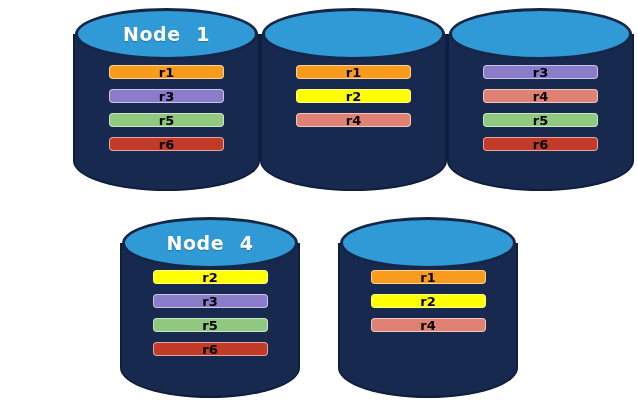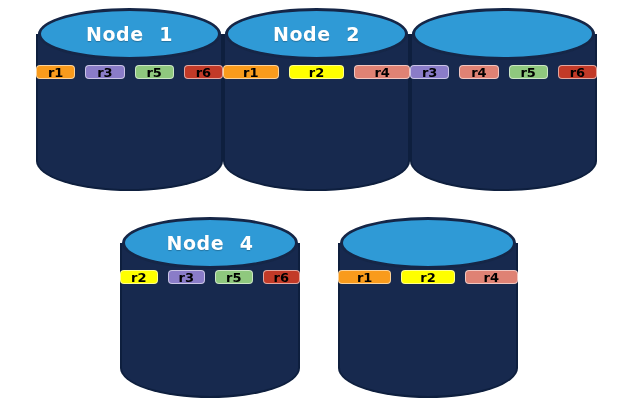--- a/index.html
+++ b/index.html
@@ -12,22 +12,22 @@
     width: 638px;
     height: 402px;
     background: var(--bg, #ffffff);
     font-family: "DejaVu Sans", "Liberation Sans", sans-serif;
     overflow: hidden;
   }
   .row {
     display: flex;
   }
   .row-top {
-    padding: 6px 15px 0 10px;
-    justify-content: center;
+    padding: 6px 4px 0 10px;
+    justify-content: flex-end;
   }
   .row-bottom {
     margin-top: 24px;
     justify-content: center;
     gap: 38px;
   }
   .cyl {
     position: relative;
     width: 187px;
     height: 185px;
@@ -70,21 +70,21 @@
     font-size: 19px;
     letter-spacing: 0.5px;
     word-spacing: 0.45em;
     text-shadow: 0 1px 1px rgba(0,0,0,0.25);
   }
   .bars {
     position: absolute;
     top: 59px;
     left: 0; right: 0;
     display: flex;
-    flex-direction: row;
+    flex-direction: column;
     align-items: center;
     gap: 10px;
   }
   .row-bottom .bars {
     top: 55px;
   }
   .bar {
     width: 115px;
     height: 14px;
     box-sizing: border-box;
@@ -111,21 +111,20 @@
         <div class="bars">
           <div class="bar" style="background: rgb(249, 155, 28);">r1</div>
           <div class="bar" style="background: rgb(138, 124, 200);">r3</div>
           <div class="bar" style="background: rgb(143, 200, 126);">r5</div>
           <div class="bar" style="background: rgb(194, 58, 40);">r6</div>
         </div>
       </div>
       <div class="cyl">
         <div class="cyl-body"></div>
         <div class="cyl-top"></div>
-        <div class="cyl-title">Node 2</div>
         <div class="bars">
           <div class="bar" style="background: rgb(249, 155, 28);">r1</div>
           <div class="bar" style="background: rgb(255, 255, 0);">r2</div>
           <div class="bar" style="background: rgb(223, 130, 116);">r4</div>
         </div>
       </div>
       <div class="cyl">
         <div class="cyl-body"></div>
         <div class="cyl-top"></div>
         <div class="bars">

